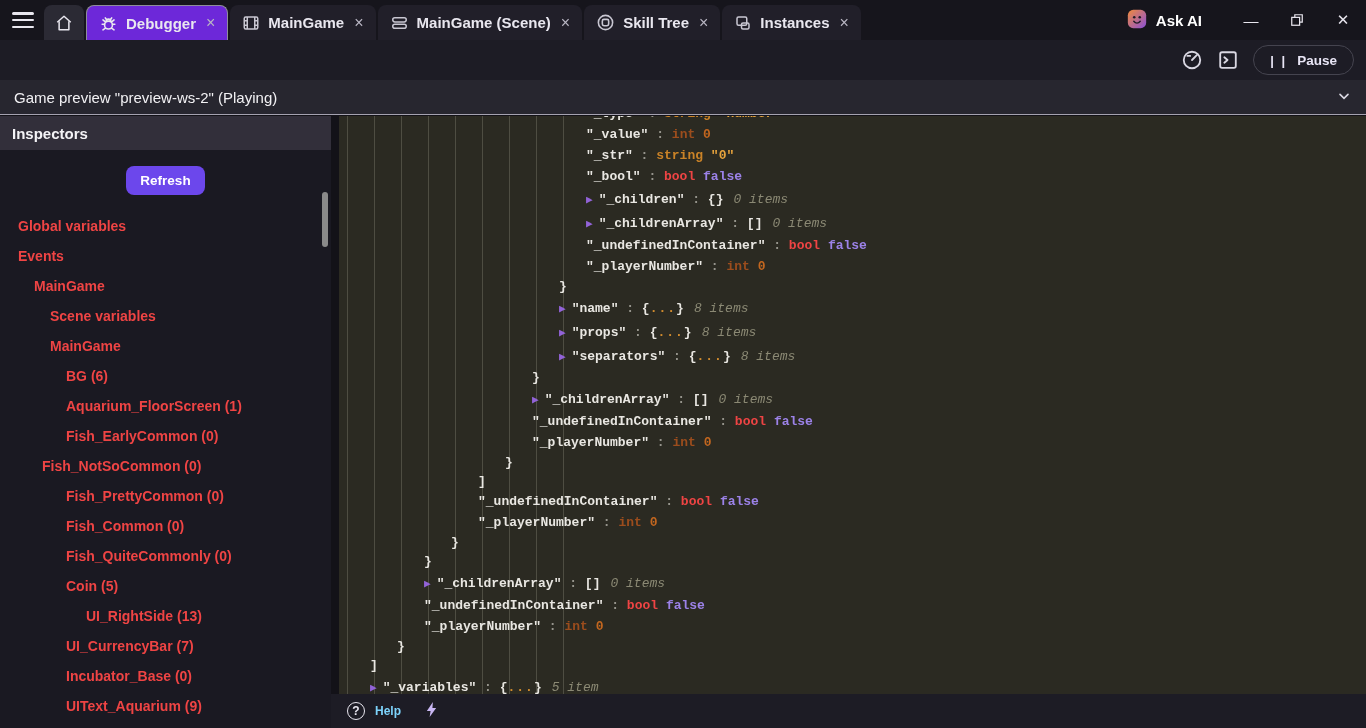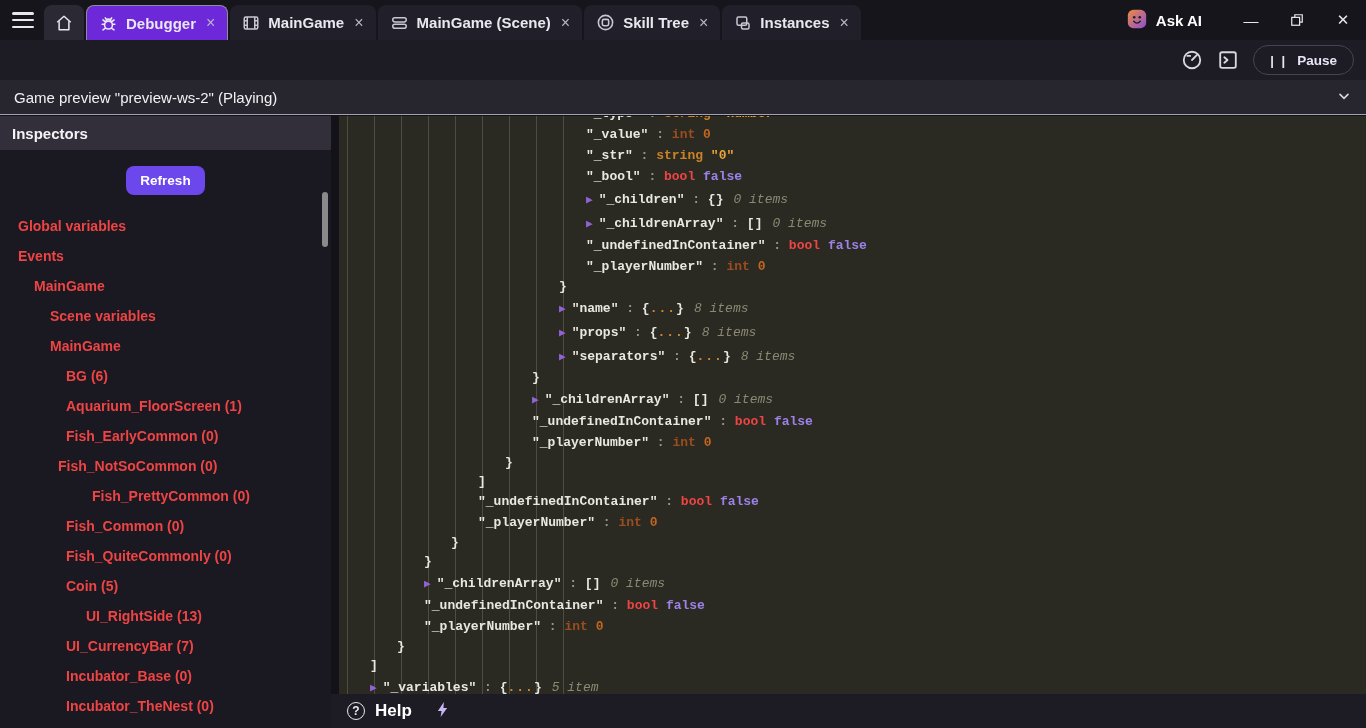--- a/index.html
+++ b/index.html
@@ -83,21 +83,21 @@
   .kw-bool { color:#ef4444; }
   .val-bool { color:#9c82e8; }
   .count { color:#8b8974; font-style:italic; font-weight:400; margin-left:10px; }
 
   
   .footer { position:absolute; left:331px; right:0; bottom:0; height:34px;
     background:#1d1c25; display:flex; align-items:center; gap:10px; padding:0 16px; }
   .help-circle { width:18px; height:18px; border:1.6px solid #e9e7f0; border-radius:50%;
     color:#e9e7f0; font-size:12px; font-weight:700; display:flex; align-items:center;
     justify-content:center; cursor:pointer; }
-  .help-label { color:#ffffff; font-size:17px; font-weight:700; cursor:pointer; }
+  .help-label { color:#7dd3fc; font-size:12px; font-weight:700; cursor:pointer; }
   .bolt { margin-left:14px; cursor:pointer; }
 </style>
 </head>
 <body>
 
 <div class="app">
 
   <div class="tabbar">
     <div class="hamburger">
         <i></i>
@@ -233,28 +233,29 @@
     <button class="refresh">Refresh</button>
     <div class="tree">
         <div class="tree-item" style="padding-left: 18px;">Global variables</div>
         <div class="tree-item" style="padding-left: 18px;">Events</div>
         <div class="tree-item" style="padding-left: 34px;">MainGame</div>
         <div class="tree-item" style="padding-left: 50px;">Scene variables</div>
         <div class="tree-item" style="padding-left: 50px;">MainGame</div>
         <div class="tree-item" style="padding-left: 66px;">BG (6)</div>
         <div class="tree-item" style="padding-left: 66px;">Aquarium_FloorScreen (1)</div>
         <div class="tree-item" style="padding-left: 66px;">Fish_EarlyCommon (0)</div>
-        <div class="tree-item" style="padding-left: 58px; text-align: center;">Fish_NotSoCommon (0)</div>
-        <div class="tree-item" style="padding-left: 66px; margin-left: 26px;">Fish_PrettyCommon (0)</div>
+        <div class="tree-item" style="padding-left: 42px; text-align: center;">Fish_NotSoCommon (0)</div>
+        <div class="tree-item" style="padding-left: 66px;">Fish_PrettyCommon (0)</div>
         <div class="tree-item" style="padding-left: 66px;">Fish_Common (0)</div>
         <div class="tree-item" style="padding-left: 66px;">Fish_QuiteCommonly (0)</div>
         <div class="tree-item" style="padding-left: 66px;">Coin (5)</div>
         <div class="tree-item" style="padding-left: 86px;">UI_RightSide (13)</div>
         <div class="tree-item" style="padding-left: 66px;">UI_CurrencyBar (7)</div>
         <div class="tree-item" style="padding-left: 66px;">Incubator_Base (0)</div>
+        <div class="tree-item" style="padding-left: 66px;">UIText_Aquarium (9)</div>
         <div class="tree-item" style="padding-left: 66px;">Incubator_TheNest (0)</div>
       </div>
     <div class="sb-scroll"></div>
   </div>
 
   <div class="divider"></div>
 
   <div class="content">
     <div class="guides"></div>
     <div>

